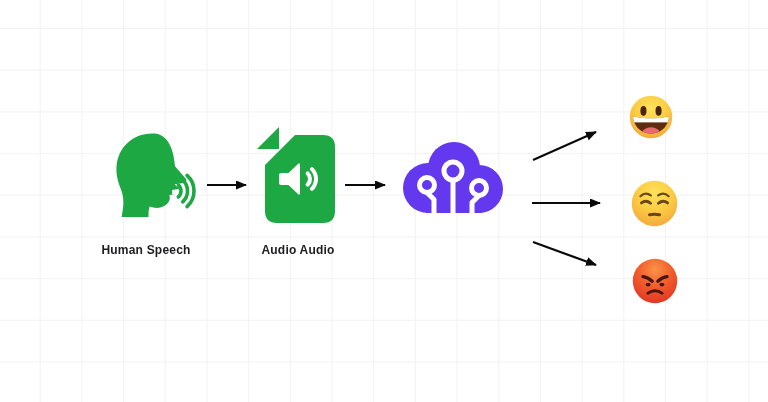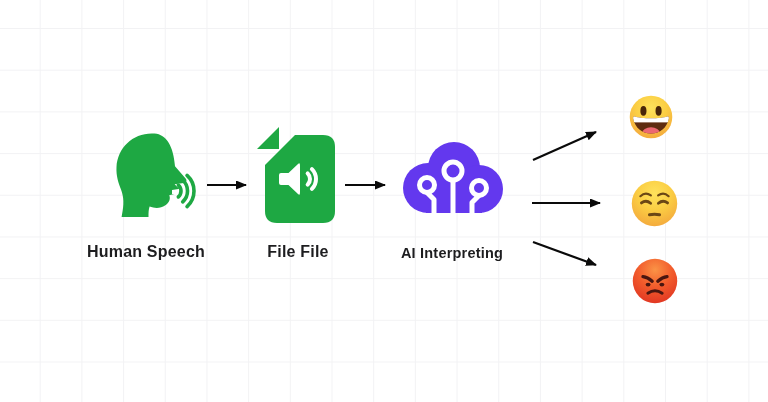--- a/index.html
+++ b/index.html
@@ -9,21 +9,21 @@
     background-color: var(--bg, #fff);
     background-image:
       linear-gradient(var(--grid,#F2F2F4) 1px, transparent 1px),
       linear-gradient(90deg, var(--grid,#F2F2F4) 1px, transparent 1px);
     background-size: 41.7px 41.7px;
     background-position: -2px 28px;
   }
   .abs { position:absolute; }
   .node-label {
     position:absolute; text-align:center; font-weight:bold;
-    color: var(--ink,#1D1D1F); font-size:16px; letter-spacing:0.2px;
+    color: var(--ink,#1D1D1F); font-size:12px; letter-spacing:0.2px;
   }
   .node-label.small { font-size:14.5px; line-height:14px; }
   svg { display:block; }
 </style>
 </head>
 <body>
 
 <div class="canvas">
 
   <svg class="abs" style="left:0;top:0;pointer-events:none;" width="768" height="402" viewBox="0 0 768 402">
@@ -64,42 +64,41 @@
       <path fill="var(--green,#1EA843)" d="M-2,20 L20,-2 L20,20 Z"></path>
       <g transform="translate(1,0)">
         <path fill="#ffffff" d="M21,44 Q19,44 19,46 L19,54 Q19,56 21,56 L28.5,56 L38,65 Q40,67 40,63.5 L40,36.5 Q40,33 38,35 L28.5,44 Z"></path>
         <g stroke="#ffffff" stroke-width="4" fill="none" stroke-linecap="round">
           <path d="M 47.66,44.34 A 8,8 0 0 1 47.66,55.66"></path>
           <path d="M 51.9,40.1 A 14,14 0 0 1 51.9,59.9"></path>
         </g>
       </g>
     </svg>
   </div>
-  <div class="node-label" style="left:250px;top:243px;width:96px;">File File</div>
+  <div class="node-label" style="left:250px;top:243px;width:96px;">Audio Audio</div>
 
   <div class="abs" style="left:402px;top:141px;">
     <svg width="102" height="73" viewBox="0 0 102 73">
       <g fill="var(--purple,#6338EE)">
         <circle cx="26" cy="47" r="25"></circle>
         <circle cx="52" cy="27" r="26"></circle>
         <circle cx="77" cy="48" r="24"></circle>
         <rect x="24" y="40" width="56" height="32"></rect>
       </g>
       <g stroke="#ffffff" stroke-width="5" fill="none">
         <circle cx="51" cy="30" r="9"></circle>
         <line x1="51" y1="39" x2="51" y2="72"></line>
         <circle cx="25" cy="44" r="7.5"></circle>
         <polyline points="25,51.5 32,58.5 32,72" stroke-linejoin="round"></polyline>
         <circle cx="77" cy="47" r="7.5"></circle>
         <polyline points="77,54.5 70,61.5 70,72" stroke-linejoin="round"></polyline>
       </g>
     </svg>
   </div>
   <div class="node-label small" style="left:391px;top:246px;width:122px;">
-    <div>AI Interpreting</div>
   </div>
 
   <div class="abs" style="left:629px;top:95px;">
     <svg width="44" height="44" viewBox="0 0 36 36">
       <defs>
         <radialGradient id="gy1" cx="50%" cy="28%" r="80%">
           <stop offset="0%" stop-color="#FEE25C"></stop>
             <stop offset="45%" stop-color="#FBCE43"></stop>
             <stop offset="100%" stop-color="#F2A33C"></stop>
         </radialGradient>

